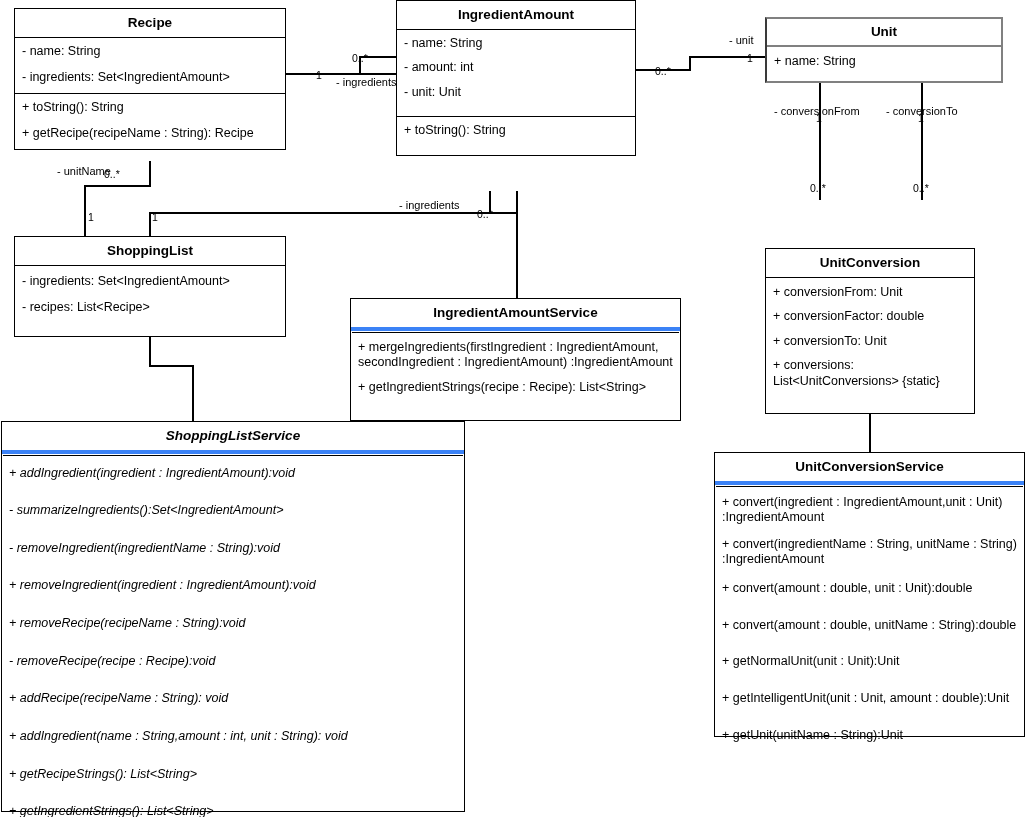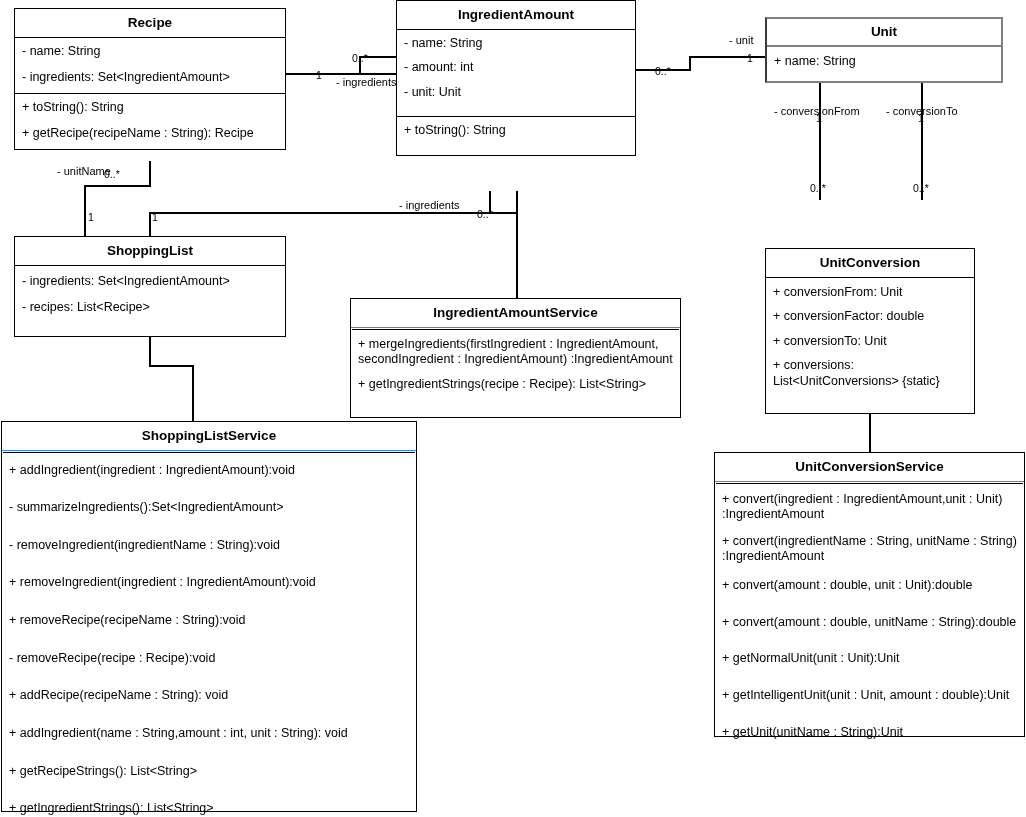--- a/index.html
+++ b/index.html
@@ -45,21 +45,21 @@
     font-size: 13.5px;
     padding: 6px 4px 6px 4px;
     border-bottom: 1px solid #000000;
     line-height: 1.15;
   }
   .gray-frame .cls-title {
     border-bottom: 2px solid #808080;
     padding: 5px 4px 5px 4px;
   }
   .cls-title.double-rule {
-    border-bottom: 1px solid #3b82f6;
+    border-bottom: 4px solid #3b82f6;
     box-shadow: 0 2px 0 -1px #ffffff, 0 3px 0 -1px #000000;
   }
   .cls-section {
     padding: 6px 7px 7px 7px;
   }
   .cls-section.bordered {
     border-bottom: 1px solid #000000;
   }
   .member {
     font-size: 12.5px;
@@ -160,21 +160,21 @@
   </div>
 
   <div class="uml-class" style="left:350px; top:298px; width:331px;">
     <div class="cls-title double-rule">IngredientAmountService</div>
     <div class="cls-section tight" style="padding-top:9px; padding-bottom:16px;">
       <div class="member">+ mergeIngredients(firstIngredient : IngredientAmount, secondIngredient : IngredientAmount) :IngredientAmount</div>
       <div class="member">+ getIngredientStrings(recipe : Recipe): List&lt;String&gt;</div>
     </div>
   </div>
 
-  <div class="uml-class" style="left:1px; top:421px; width:416px; height:391px;">
+  <div class="uml-class" style="left:1px; top:421px; width:464px; height:391px;font-style:italic;">
     <div class="cls-title double-rule">ShoppingListService</div>
     <div class="cls-section" style="padding-top:12px;">
       <div class="member" style="margin-bottom:22px;">+ addIngredient(ingredient : IngredientAmount):void</div>
       <div class="member" style="margin-bottom:22px;">- summarizeIngredients():Set&lt;IngredientAmount&gt;</div>
       <div class="member" style="margin-bottom:22px;">- removeIngredient(ingredientName : String):void</div>
       <div class="member" style="margin-bottom:22px;">+ removeIngredient(ingredient : IngredientAmount):void</div>
       <div class="member" style="margin-bottom:22px;">+ removeRecipe(recipeName : String):void</div>
       <div class="member" style="margin-bottom:22px;">- removeRecipe(recipe : Recipe):void</div>
       <div class="member" style="margin-bottom:22px;">+ addRecipe(recipeName : String): void</div>
       <div class="member" style="margin-bottom:22px;">+ addIngredient(name : String,amount : int, unit : String): void</div>

